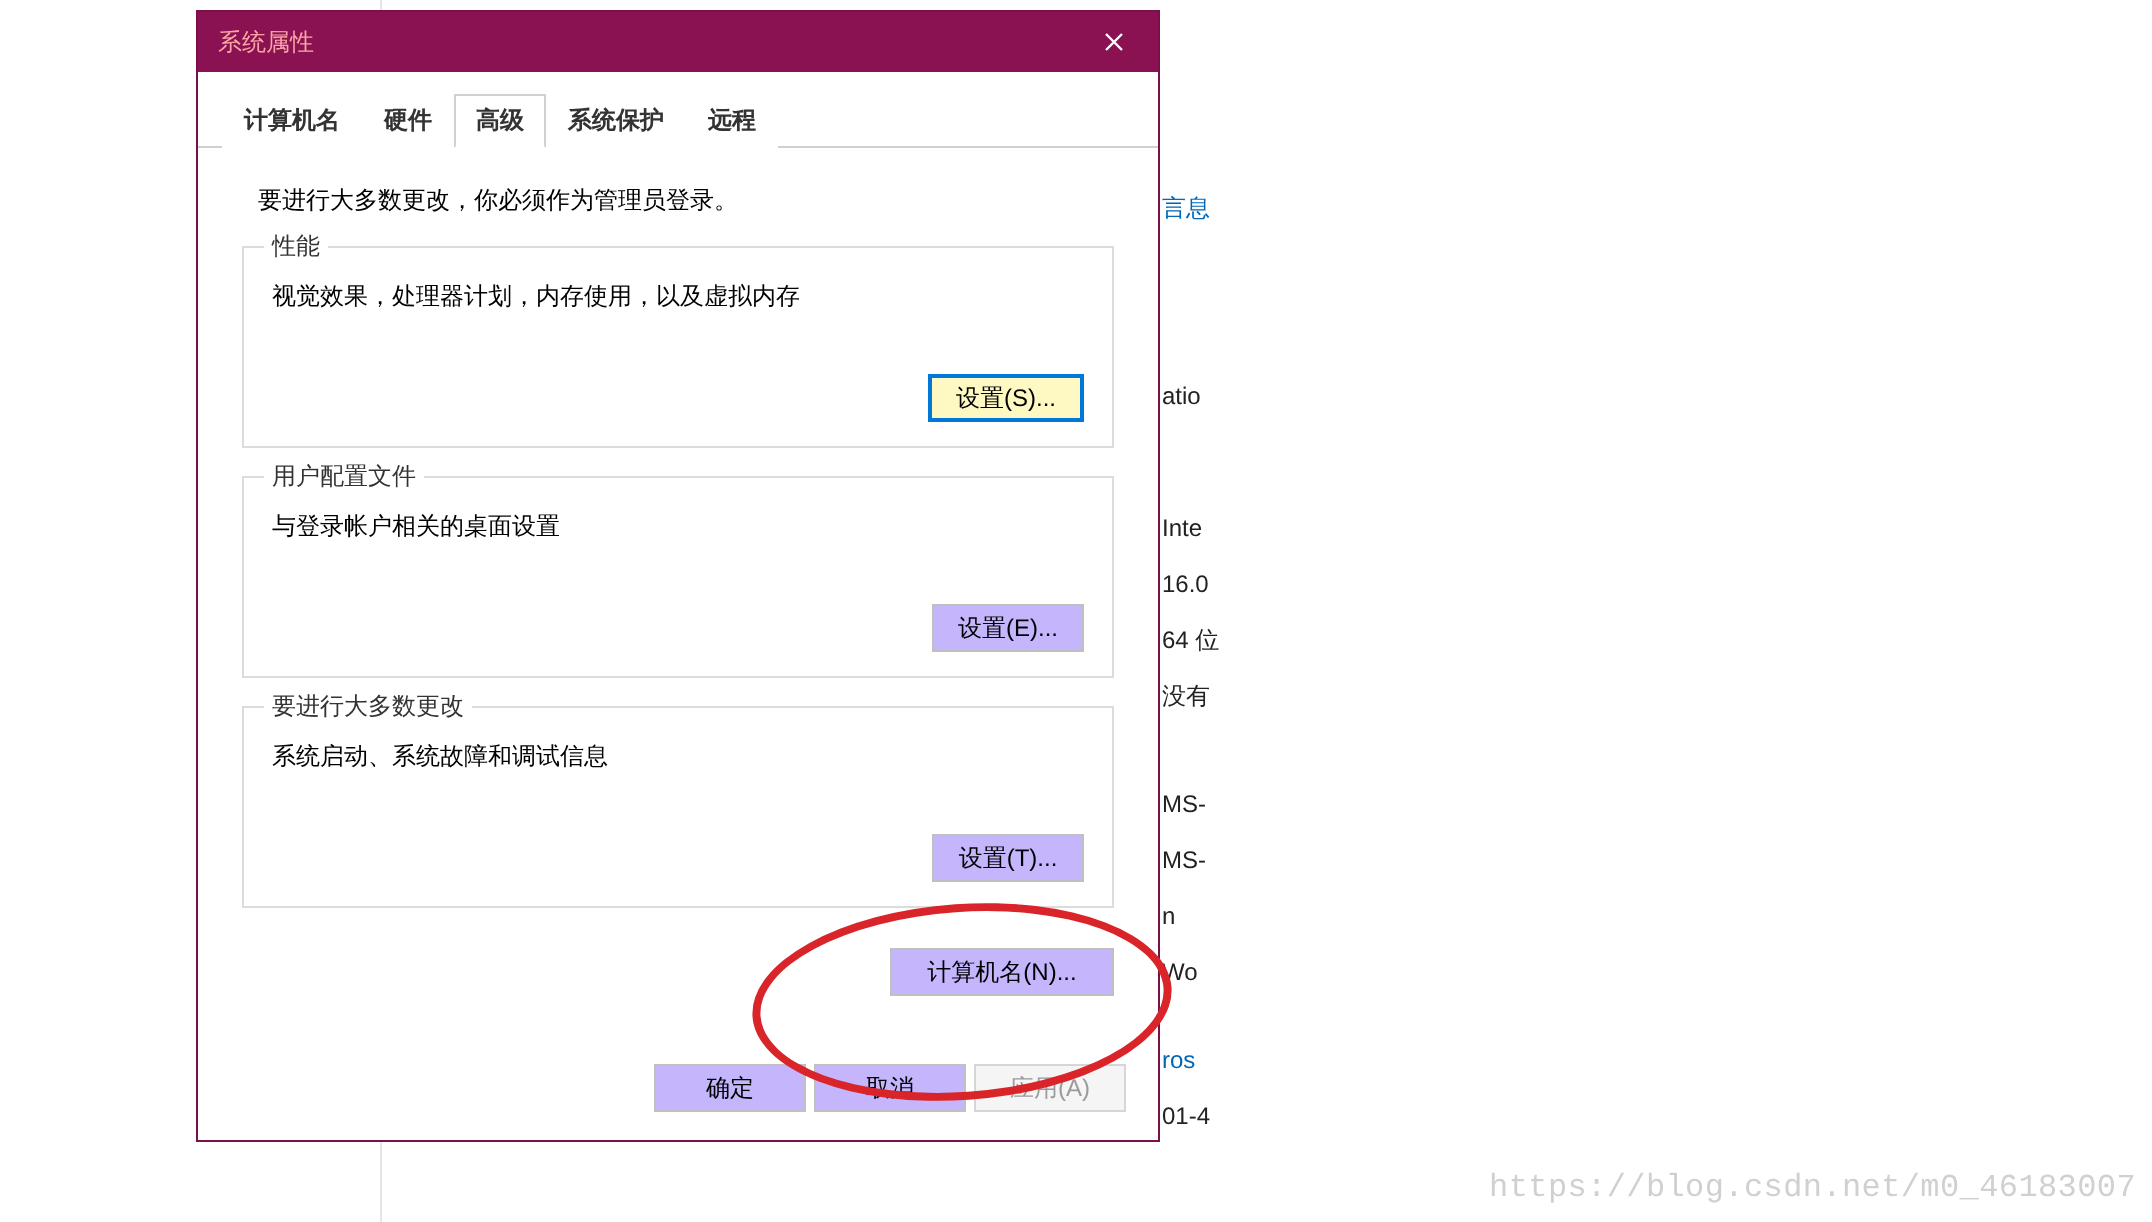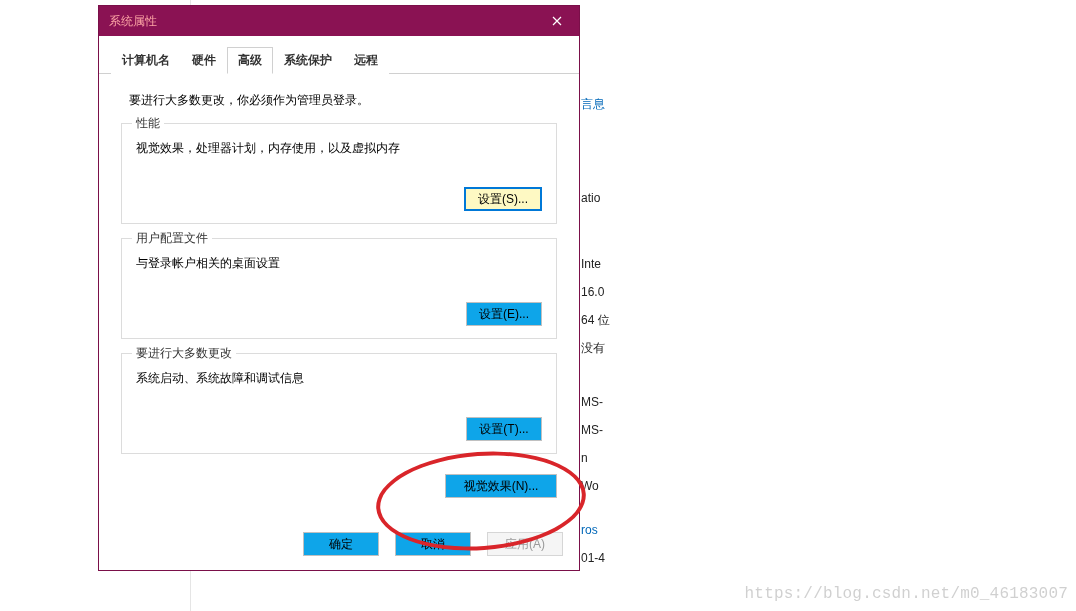--- a/index.html
+++ b/index.html
@@ -87,35 +87,35 @@
       top: -9px; left: 10px;
       background: #fff;
       padding: 0 4px;
       color: #333;
     }
     .groupbox .desc { margin-bottom: 30px; }
     .btn-row { display: flex; justify-content: flex-end; }
     .btn {
       min-width: 76px; height: 24px;
       border: 1px solid #c0c0c0;
-      background: #0ea5e9;
+      background: #c4b5fd;
       padding: 0 12px;
       font-size: 12px;
       cursor: pointer;
       display: inline-flex;
       align-items: center; justify-content: center;
     }
     .btn.focused { border: 2px solid #0078d7; background: #fef9c3; }
     .btn.disabled { color: #9a9a9a; border-color: #d6d6d6; background: #f5f5f5; cursor: default; }
     .env-row { display: flex; justify-content: flex-end; padding: 6px 0 10px 0; }
     .env-btn { min-width: 112px; }
     .dlg-buttons {
       display: flex;
       justify-content: flex-end;
-      gap: 16px;
+      gap: 4px;
       padding: 8px 16px 14px 16px;
     }
     .circle-annotation {
       position: absolute;
       pointer-events: none;
       width: 210px; height: 98px;
       border: 4px solid #d9252a;
       border-radius: 50%;
       left: 376px; top: 452px;
       transform: rotate(-4deg);
@@ -192,21 +192,21 @@
 
     <div class="groupbox">
       <span class="legend">要进行大多数更改</span>
       <div class="desc">系统启动、系统故障和调试信息</div>
       <div class="btn-row">
         <button class="btn">设置(T)...</button>
       </div>
     </div>
 
     <div class="env-row">
-      <button class="btn env-btn">视觉效果(N)...</button>
+      <button class="btn env-btn">计算机名(N)...</button>
     </div>
   </div>
 
   <div class="dlg-buttons">
     <button class="btn">确定</button>
     <button class="btn">取消</button>
     <button class="btn disabled">应用(A)</button>
   </div>
 </div>
 

